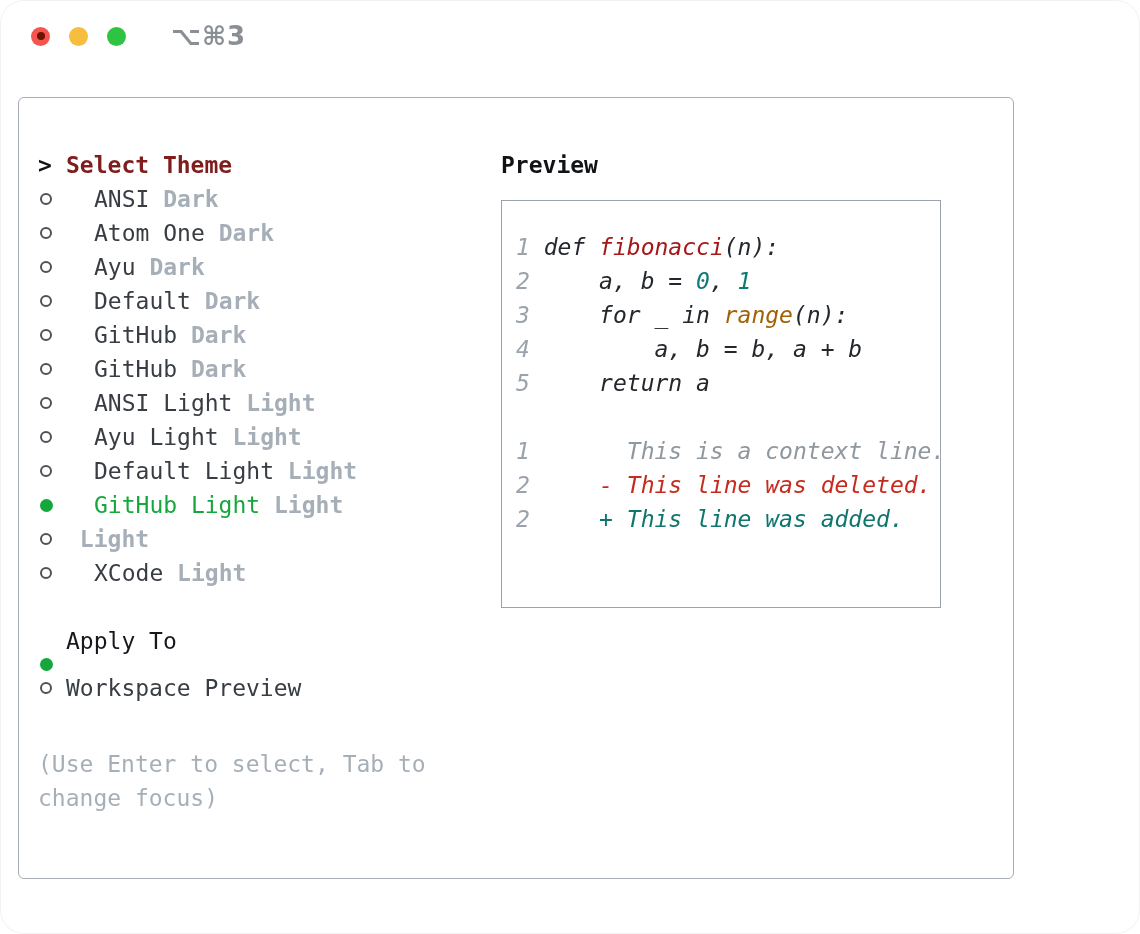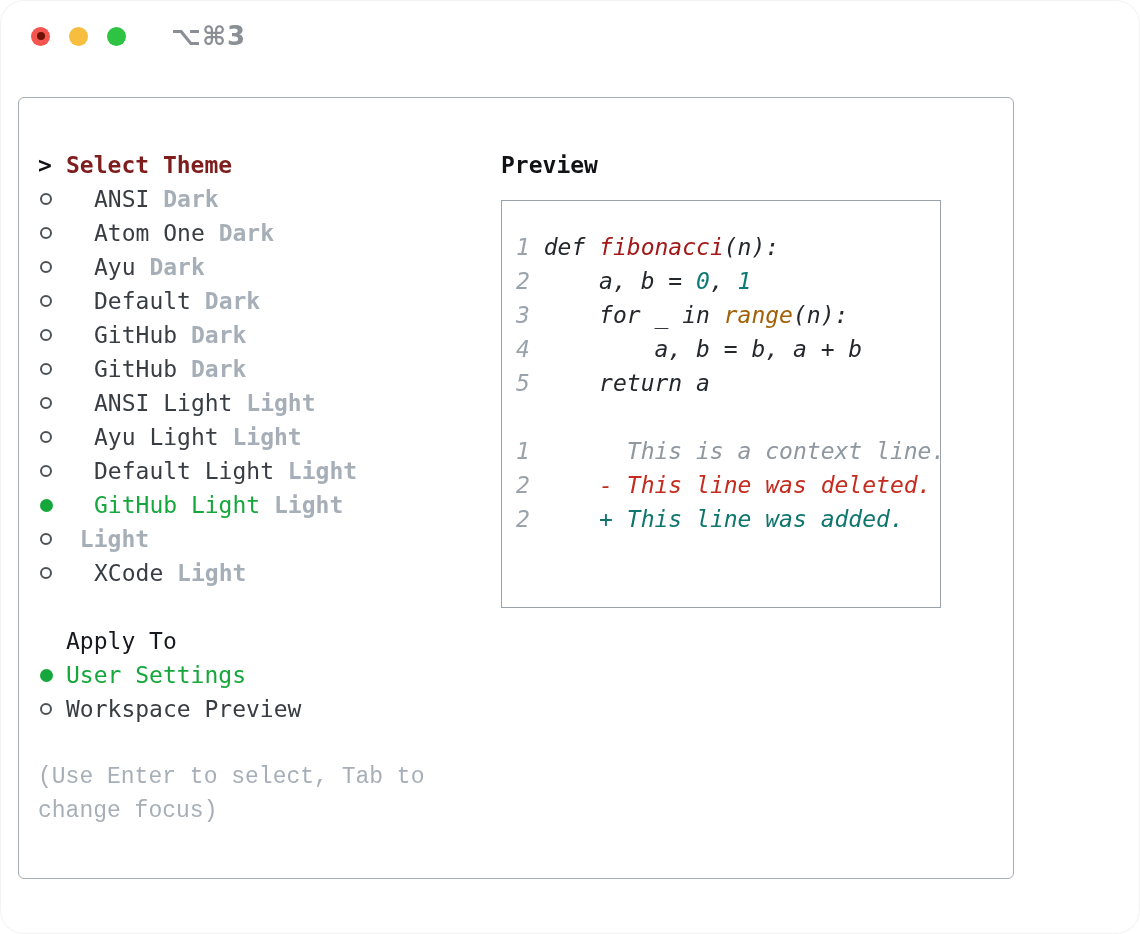--- a/index.html
+++ b/index.html
@@ -48,22 +48,22 @@
     border:2px solid #4d5257;box-sizing:border-box;margin-left:2px;
   }
   .circle.sel{border:none;background:#16a73c;width:13px;height:13px;}
   .theme-name{color:#383d43;margin-left:28px;}
   .theme-name.sel{color:#16a73c;}
   .variant{color:#a6afb8;font-weight:bold;}
   .opt-label{color:#383d43;}
   .opt-label.sel{color:#16a73c;}
   .spacer{height:34px;}
   .hint{
-    color:#a6afb8;width:430px;margin-top:0;
-    white-space:normal;word-break:normal;font-family:Liberation Mono, monospace;
+    color:#a6afb8;width:430px;margin-top:8px;
+    white-space:normal;word-break:normal;
   }
   
   .right-col{flex:1;padding-top:50px;box-sizing:border-box;}
   .preview-header{
     font-size:23px;line-height:34px;font-weight:700;color:#101215;margin-left:0;
   }
   .preview-box{
     margin-top:18px;width:440px;height:408px;
     border:1.5px solid #9aa2ac;background:#ffffff;box-sizing:border-box;
     padding:29px 0 0 14px;overflow:hidden;font-style:italic;
@@ -116,21 +116,21 @@
         </div>
 
       <div class="spacer"></div>
 
       <div class="row">
         <span class="cell"></span>
         <span class="subhdr">Apply To</span>
       </div>
 
       <div id="apply">
-          <div class="row"><span class="cell"><span class="circle sel"></span></span><span class="opt-label sel">User Settings</span></div>
+          <div class="row"><span class="cell"><span class="circle sel"></span></span></div>
           <div class="row"><span class="cell"><span class="circle"></span></span><span class="opt-label">Workspace Preview</span></div>
         </div>
 
       <div class="spacer"></div>
 
       <div class="hint">(Use Enter to select, Tab to change focus)</div>
     </div>
 
     <div class="right-col">
       <div class="preview-header">Preview</div>

